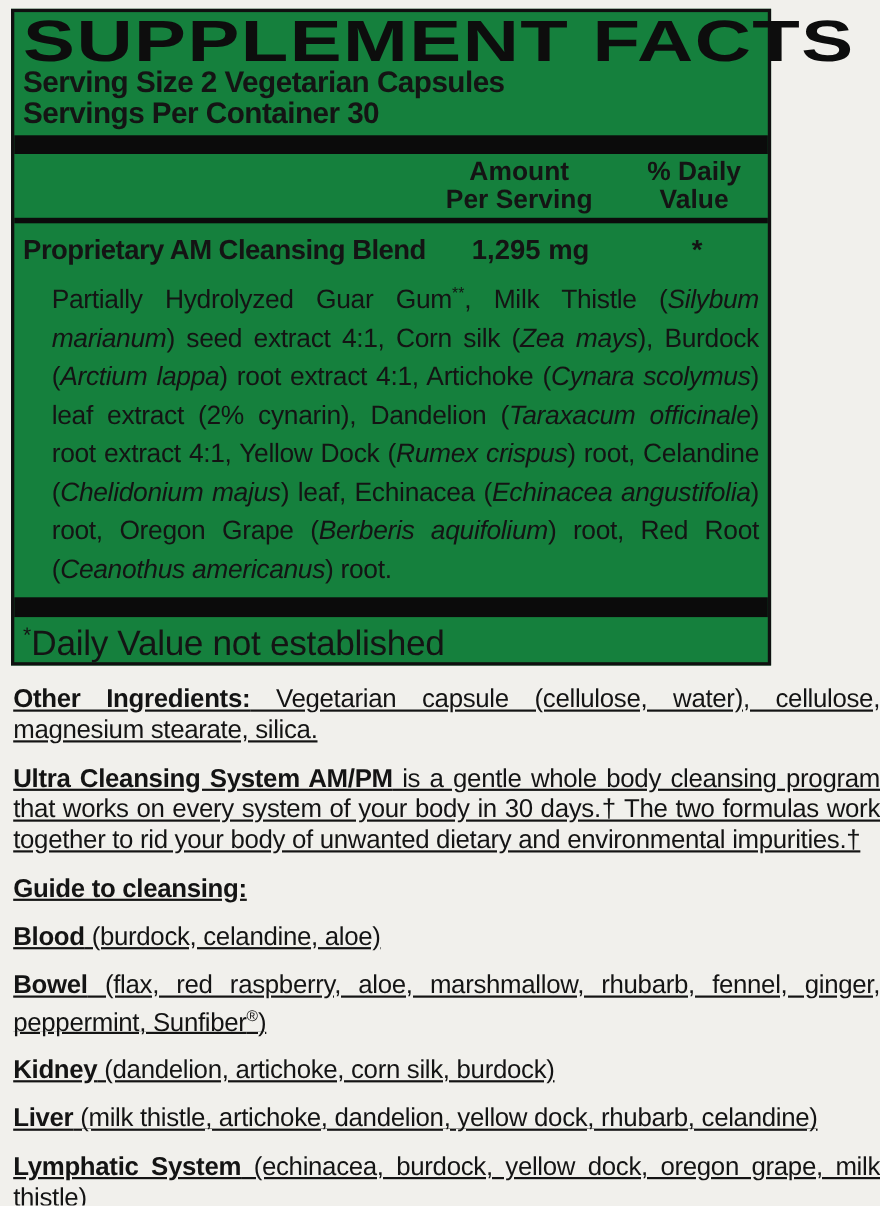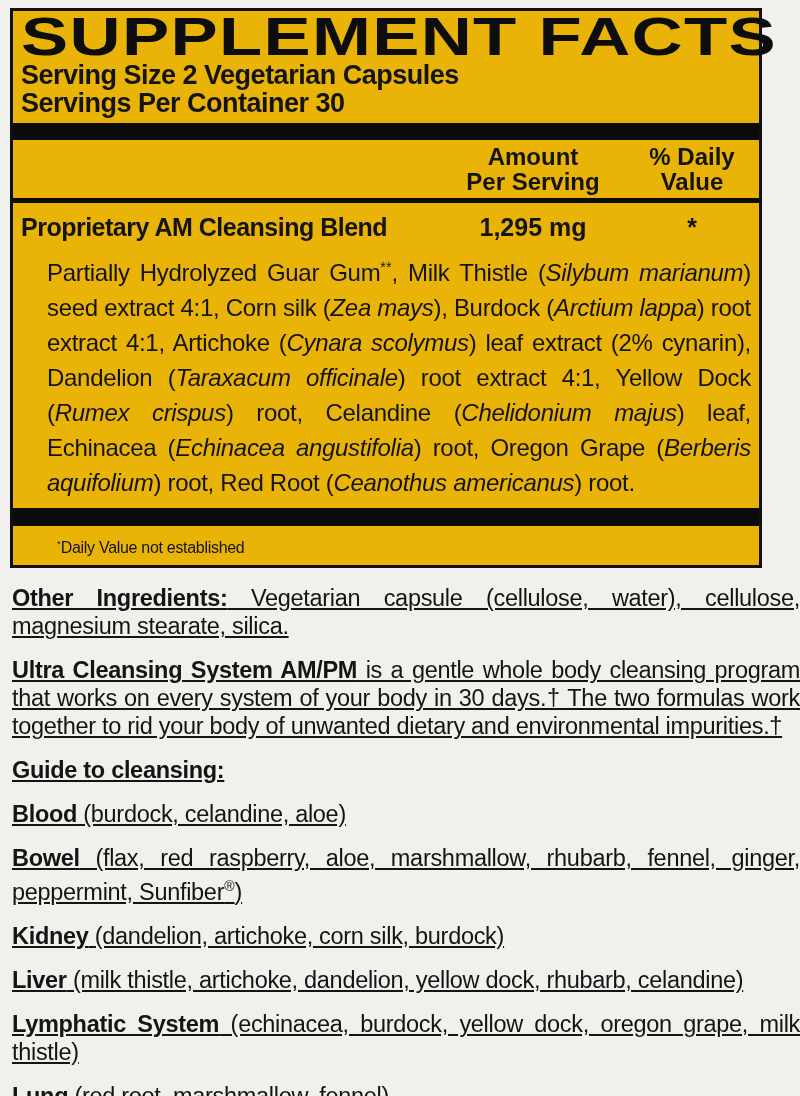--- a/index.html
+++ b/index.html
@@ -10,24 +10,24 @@
     overflow: hidden;
     background: #f1f0ec;
     color: #141414;
     font-family: "Liberation Sans", sans-serif;
     -webkit-font-smoothing: antialiased;
   }
   .wrap { padding: 8px 4px 0 10px; }
 
   .facts-panel {
     box-sizing: border-box;
-    width: 752px;
+    width: 691px;
     border: 3px solid #101010;
     padding: 2px 8px;
-    background: #eab308;
+    background: #15803d;
   }
   .title-svg { display: block; margin-top: 2px; }
   .title-text {
     font-family: "Liberation Sans", sans-serif;
     font-weight: bold;
     font-size: 53px;
     fill: #0d0d0d;
     letter-spacing: 1px;
   }
   .serving-line {
@@ -76,25 +76,24 @@
     line-height: 35px;
     letter-spacing: -0.3px;
     text-align: justify;
   }
   .bar-bottom {
     height: 18px;
     background: #0b0b0b;
     margin: 8px -8px 0 -8px;
   }
   .footnote {
-    font-size: 16px;
+    font-size: 32px;
     line-height: 26px;
     padding: 5px 0 2px 0;
     letter-spacing: -0.3px;
-    margin-left: 36px;
   }
 
   .info-section {
     width: 788px;
     margin-top: 4px;
     padding-left: 2px;
     font-size: 23.5px;
     line-height: 28px;
     letter-spacing: -0.3px;
   }

